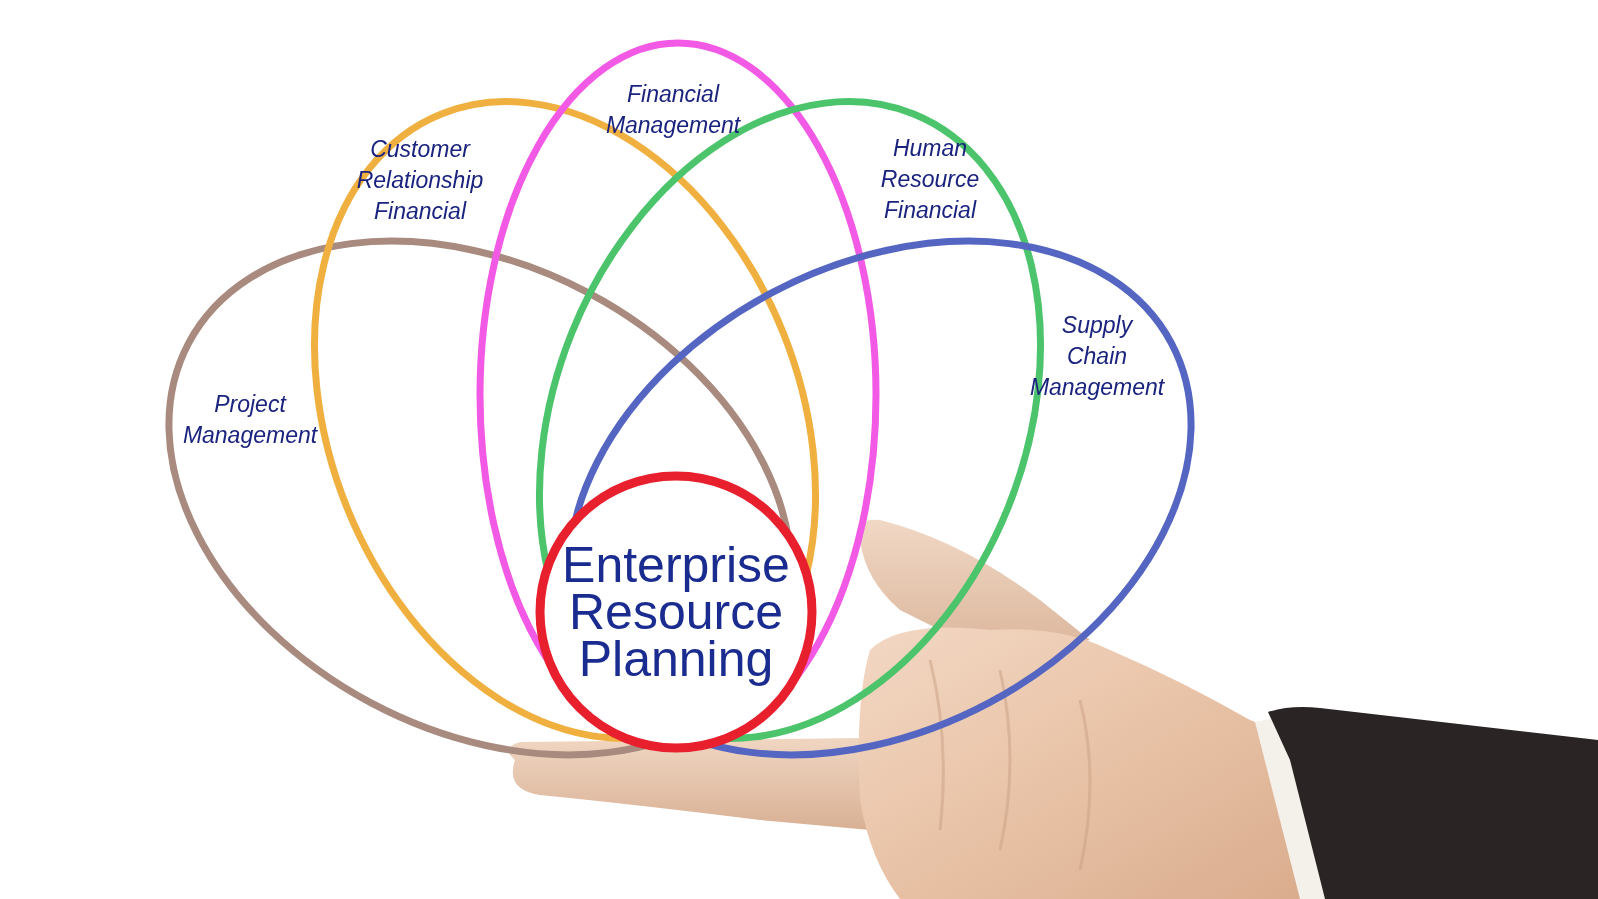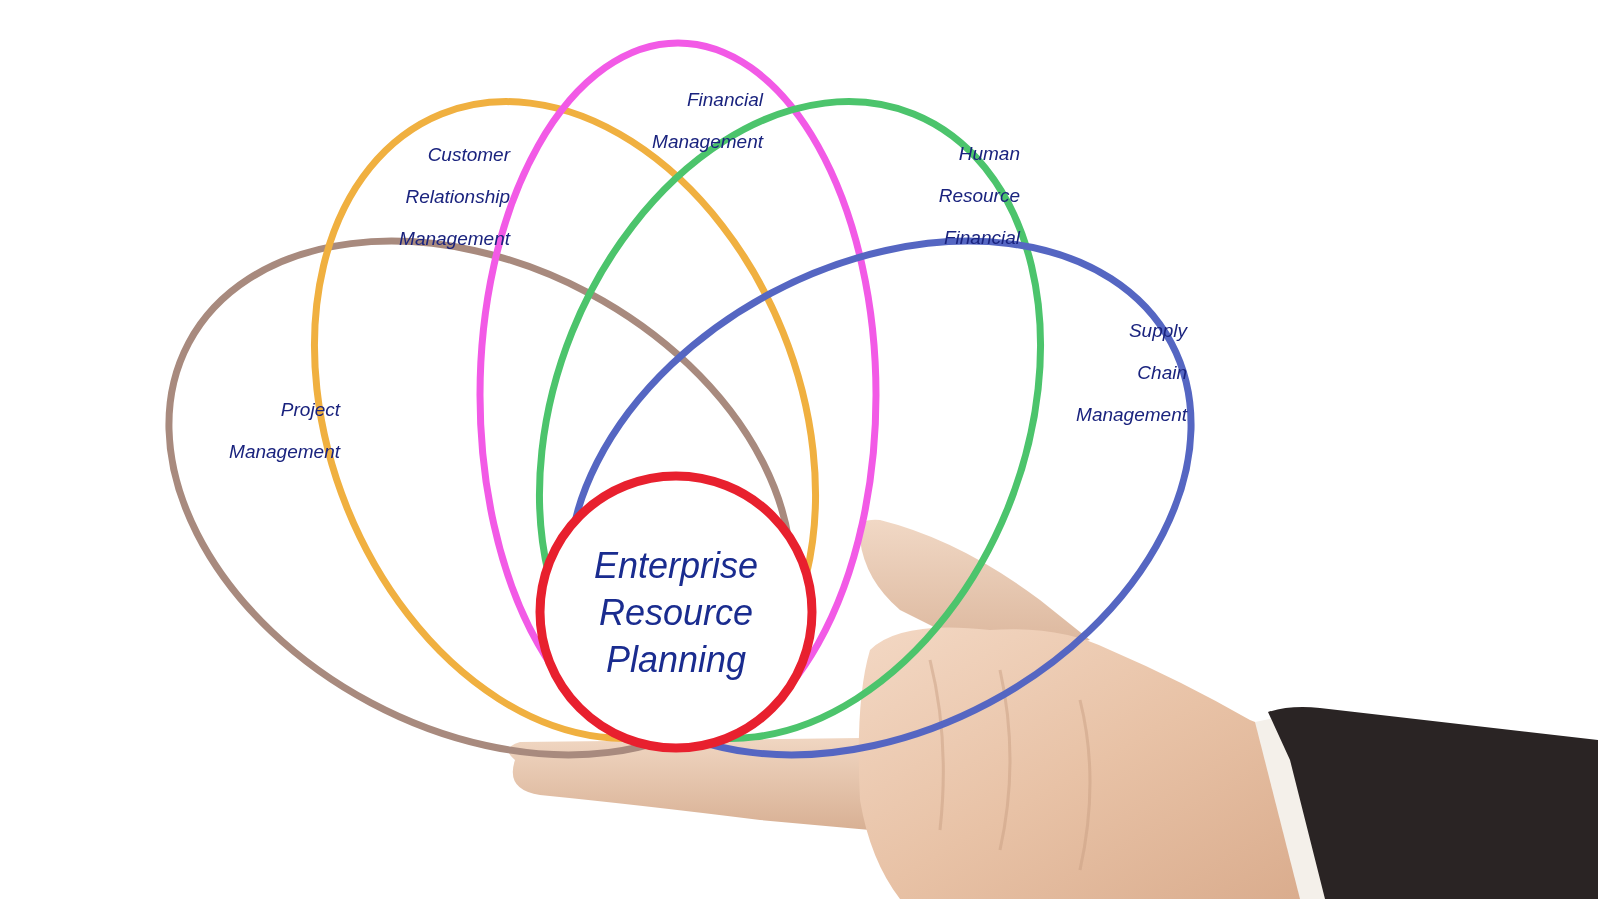--- a/index.html
+++ b/index.html
@@ -8,32 +8,31 @@
     width: 1598px; height: 899px;
     background: #ffffff;
     overflow: hidden;
     font-family: "Liberation Sans", "DejaVu Sans", sans-serif;
   }
   svg.diagram { position: absolute; left: 0; top: 0; width: 1598px; height: 899px; }
   .lbl {
     position: absolute;
     color: #1a237e;
     font-style: italic;
-    font-size: 19px;
-    line-height: 42px;
-    text-align: right;
+    font-size: 23px;
+    line-height: 31px;
+    text-align: center;
     white-space: pre-line;
     font-family: "Liberation Sans", "DejaVu Sans", sans-serif;
   }
   .center-lbl {
     position: absolute;
     color: #1a2c8f;
-    font-style: italic;
     font-weight: 500;
-    font-size: 36px;
+    font-size: 50px;
     line-height: 47px;
     text-align: center;
     white-space: pre-line;
     font-family: "Liberation Sans", "DejaVu Sans", sans-serif;
   }
 </style>
 </head>
 <body>
 
 <div id="stage">
@@ -80,21 +79,21 @@
       <ellipse cx="880" cy="498" rx="330" ry="232" transform="rotate(-28 880 498)" stroke="#5566c2"></ellipse>
     </g>
 
     <circle cx="676" cy="612" r="136" fill="#ffffff" stroke="#e8202e" stroke-width="9"></circle>
   </svg>
 
   <div class="lbl" style="left:160px; top:346px; width:180px;margin-top:43px;">Project
 Management</div>
   <div class="lbl" style="left:330px; top:134px; width:180px;">Customer
 Relationship
-Management</div>
+Financial</div>
   <div class="lbl" style="left:583px; top:79px; width:180px;">Financial
 Management</div>
   <div class="lbl" style="left:840px; top:133px; width:180px;">Human
 Resource
 Financial</div>
   <div class="lbl" style="left:1007px; top:310px; width:180px;">Supply
 Chain
 Management</div>
 
   <div class="center-lbl" style="left:556px; top:542px; width:240px;">Enterprise

